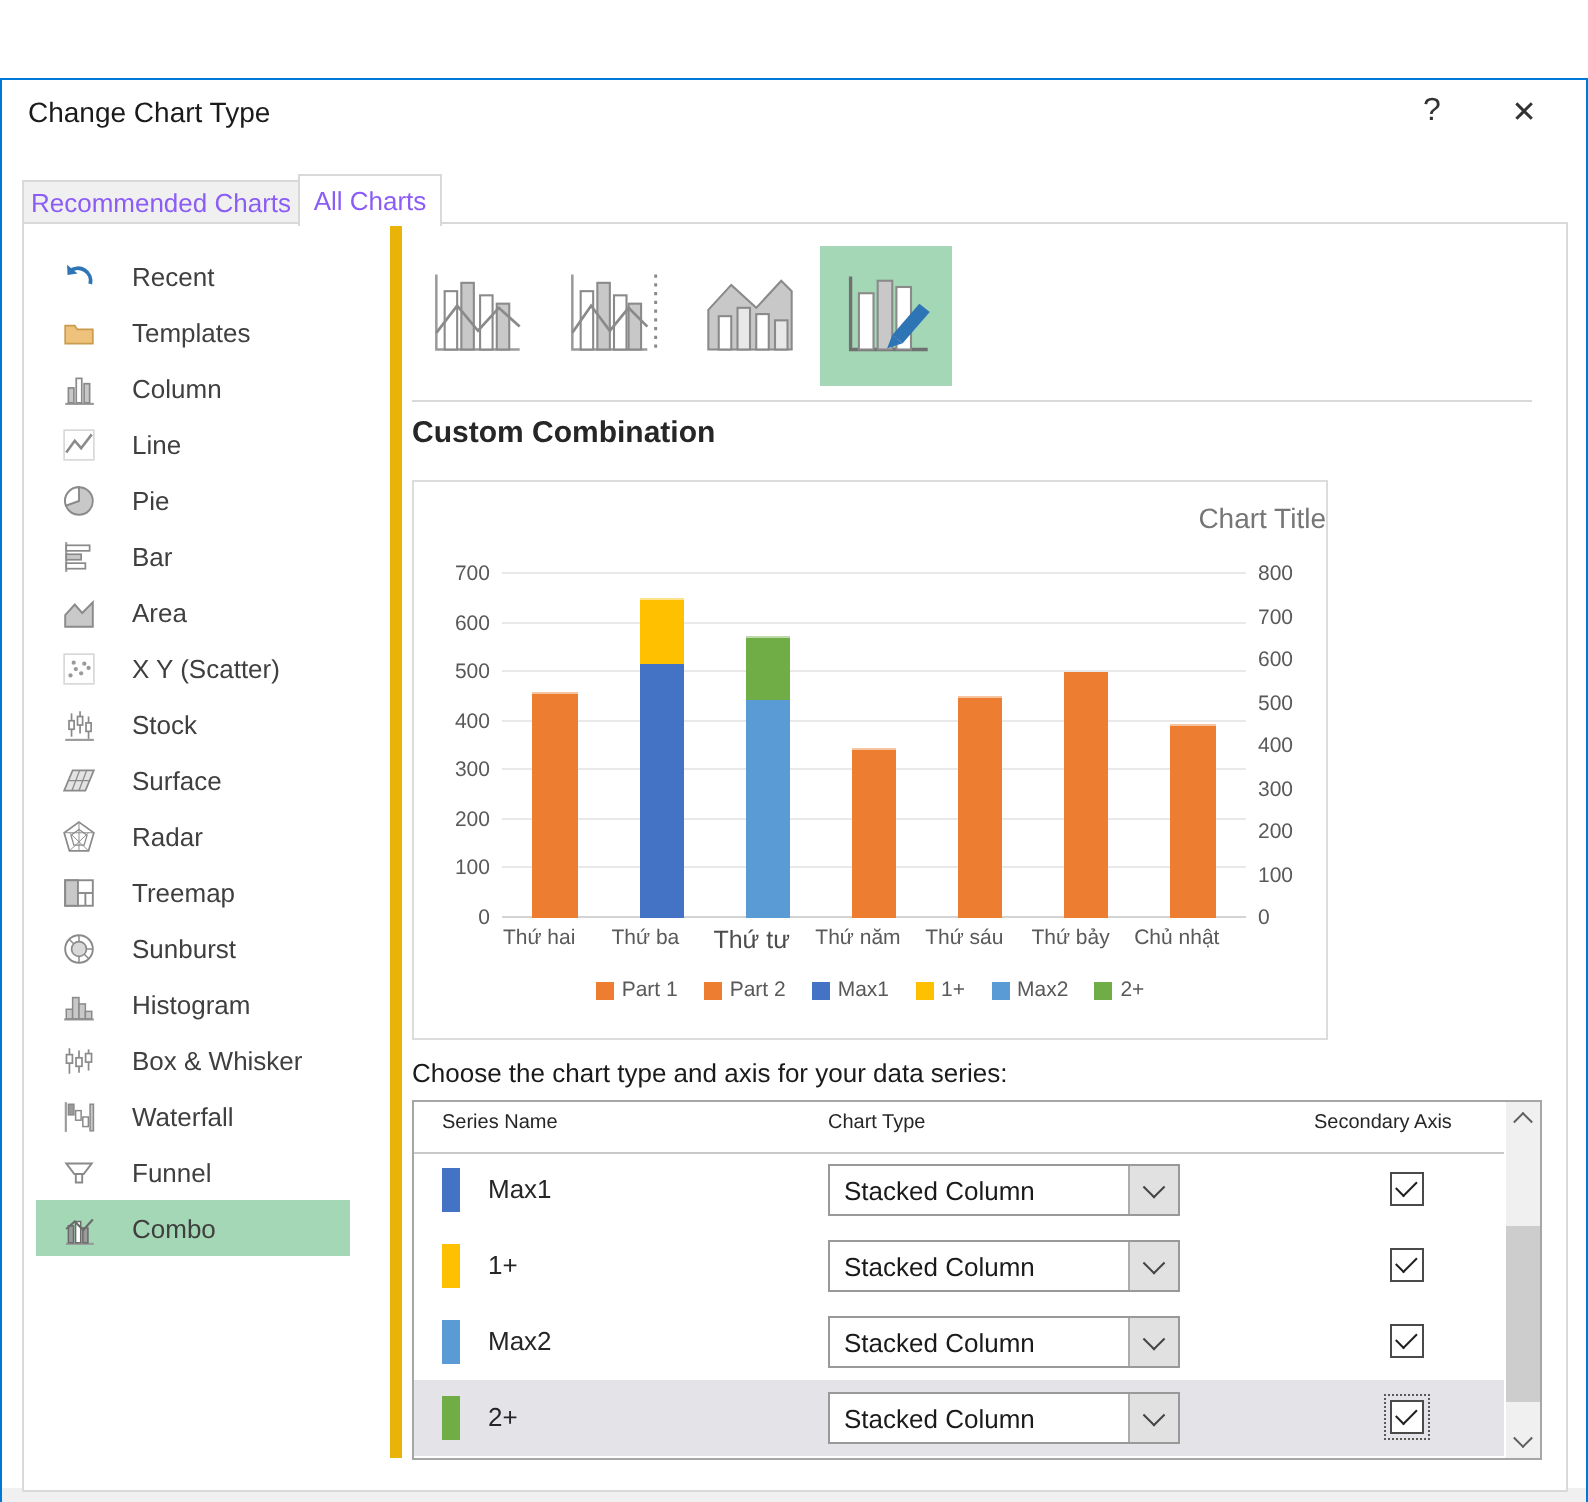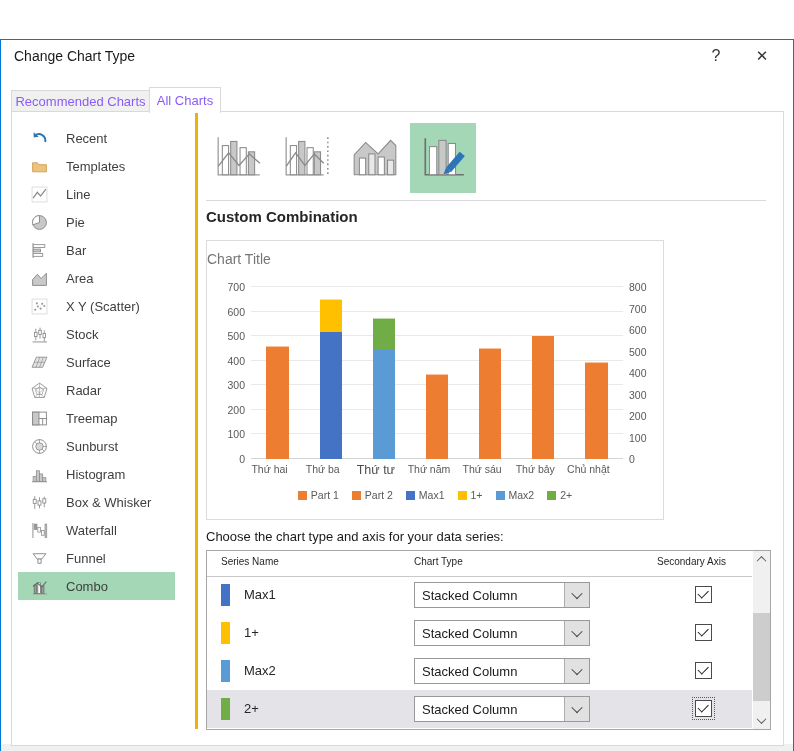--- a/index.html
+++ b/index.html
@@ -10,38 +10,38 @@
   .tb-btn{position:absolute;top:4px;width:34px;height:24px;display:flex;align-items:center;justify-content:center;font-size:16px;color:#333;cursor:default;}
   .helpbtn{right:60px;}
   .closebtn{right:14px;font-size:15px;}
   
   .tab{position:absolute;box-sizing:border-box;border:1px solid #D9D9D9;font-size:13px;color:#8b5cf6;display:flex;align-items:center;justify-content:center;}
   .tab.inactive{left:10px;top:50px;width:139px;height:22px;background:#F0F0F0;z-index:1;}
   .tab.active{left:148px;top:47px;width:72px;height:26px;background:#fff;border-bottom:none;z-index:3;}
   
   .pane{position:absolute;left:10px;top:71px;width:771px;height:633px;border:1px solid #D9D9D9;background:#fff;z-index:2;}
   
-  .sidebar{position:absolute;left:0;top:0;bottom:16px;width:183px;border-right:3px solid #eab308;}
+  .sidebar{position:absolute;left:0;top:0;bottom:16px;width:183px;border-right:6px solid #eab308;}
   .side-list{padding:12px 0 0 6px;}
   .side-item{height:28px;display:flex;align-items:center;padding-left:12px;width:157px;box-sizing:border-box;}
   .side-item.sel{background:#A3D7B5;}
   .si-icon{width:18px;height:18px;display:inline-flex;align-items:center;justify-content:center;}
   .si-icon svg{width:17px;height:17px;}
   .si-label{margin-left:18px;font-size:13px;color:#3F3F3F;white-space:nowrap;}
   
   .main{position:absolute;left:184px;top:0;right:0;bottom:0;}
   .subtype-row{position:absolute;left:10px;top:11px;display:flex;}
   .subtype{width:66px;height:70px;margin-right:2px;display:flex;align-items:center;justify-content:center;}
   .subtype.sel{background:#A3D7B5;}
   .subtype svg{width:50px;height:46px;}
   .divider{position:absolute;left:10px;top:88px;width:560px;height:1px;background:#D9D9D9;}
   .heading{position:absolute;left:10px;top:96px;font-size:15px;font-weight:bold;color:#262626;}
   
   .chartbox{position:absolute;left:10px;top:128px;width:458px;height:280px;border:1px solid #DCDCDC;background:#fff;box-sizing:border-box;}
-  .charttitle{position:absolute;left:0;right:0;top:10px;text-align:left;font-size:14px;color:#767676;}
+  .charttitle{position:absolute;left:0;right:0;top:10px;text-align:right;font-size:14px;color:#767676;}
   .plot{position:absolute;left:44px;top:46px;width:372px;height:172px;}
   .grid{position:absolute;left:0;right:0;height:1px;background:#E9E9E9;}
   .grid.base{background:#D4D4D4;}
   .yaxis{position:absolute;top:46px;height:172px;font-size:10.5px;color:#595959;}
   .yaxis.left{left:0;width:38px;}
   .yaxis.right{left:422px;width:32px;}
   .ytick{position:absolute;line-height:12px;}
   .yaxis.left .ytick{right:0;text-align:right;}
   .yaxis.right .ytick{left:0;}
   .slot{position:absolute;bottom:0;}
@@ -117,20 +117,33 @@
             <span class="si-icon">
               <svg viewBox="0 0 16 16">
                 <path d="M1.5 13 V4.5 h4.5 l1.2 1.8 h7.3 V13 Z" fill="#EFC27B" stroke="#C99B4E" stroke-width="0.8"></path>
               </svg>
             </span>
             <span class="si-label">Templates</span>
           </div>
           <div class="side-item">
             <span class="si-icon">
               <svg viewBox="0 0 16 16">
+                <path d="M1.5 15 H15" stroke="#9A9A9A"></path>
+                <g stroke="#8A8A8A" stroke-width="0.8">
+                  <rect x="3" y="7.5" width="2.6" height="7" fill="#C8C8C8"></rect>
+                  <rect x="6.7" y="3" width="2.6" height="11.5" fill="#fff"></rect>
+                  <rect x="10.4" y="5.5" width="2.6" height="9" fill="#C8C8C8"></rect>
+                </g>
+              </svg>
+            </span>
+            <span class="si-label">Column</span>
+          </div>
+          <div class="side-item">
+            <span class="si-icon">
+              <svg viewBox="0 0 16 16">
                 <rect x="1" y="1" width="14" height="14" fill="none" stroke="#D9D9D9" stroke-width="0.8"></rect>
                 <path d="M2 11.5 L6 6 L9 9.5 L14 3" fill="none" stroke="#8A8A8A" stroke-width="1.2"></path>
               </svg>
             </span>
             <span class="si-label">Line</span>
           </div>
           <div class="side-item">
             <span class="si-icon">
               <svg viewBox="0 0 16 16">
                 <circle cx="8" cy="8" r="6.5" fill="#C8C8C8" stroke="#8A8A8A" stroke-width="0.9"></circle>

